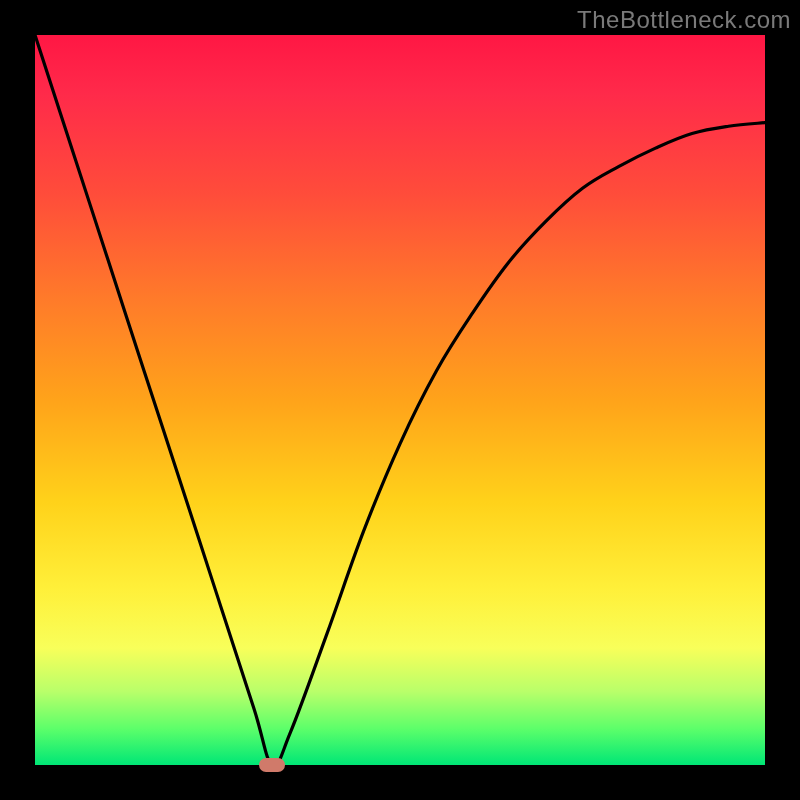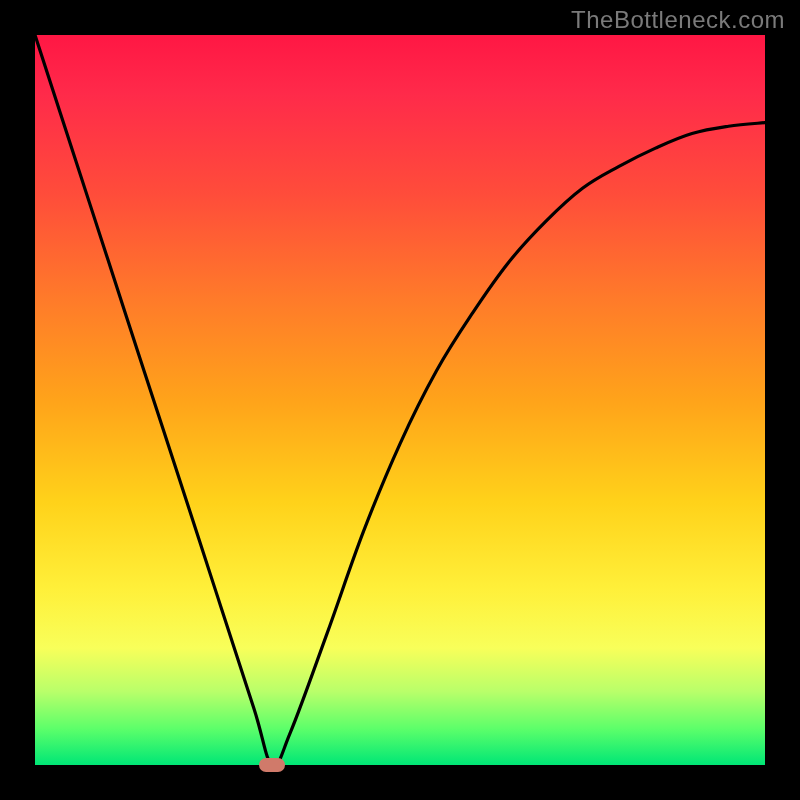--- a/index.html
+++ b/index.html
@@ -36,21 +36,21 @@
       #fff03a 76%,
       #f8ff5a 84%,
       #b8ff6a 90%,
       #5dff6a 95%,
       #00e676 100%
     );
   }
   .watermark {
     position: absolute;
     top: 6px;
-    right: 15px;
+    right: 9px;
     color: #7a7a7a;
     font-size: 24px;
     font-weight: 500;
     letter-spacing: 0.5px;
     user-select: none;
   }
   svg.curve {
     position: absolute;
     top: 0;
     left: 0;

